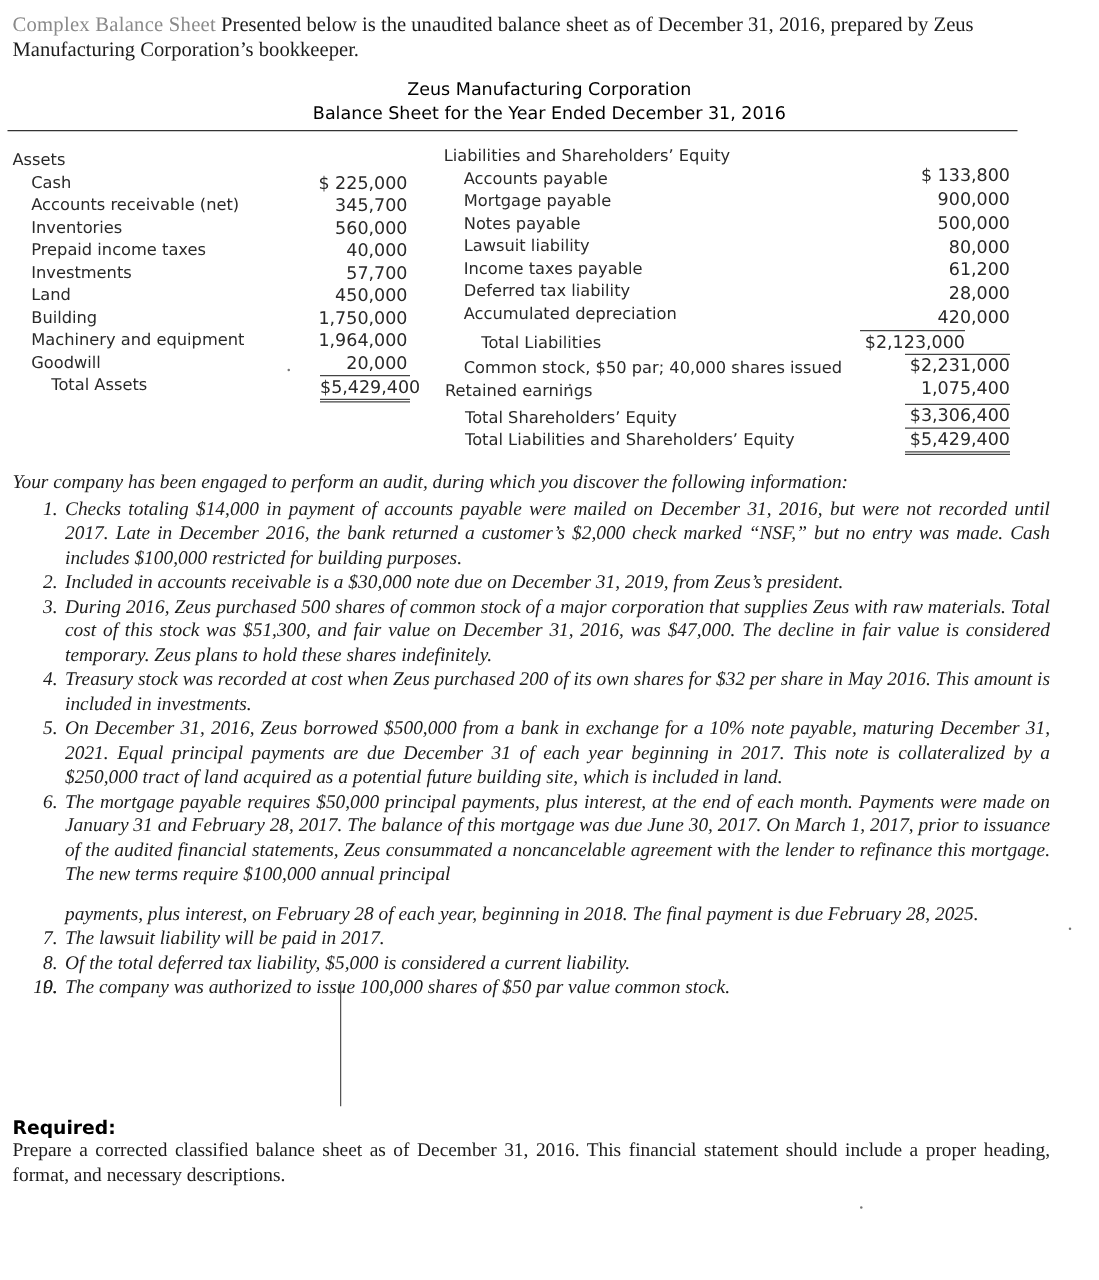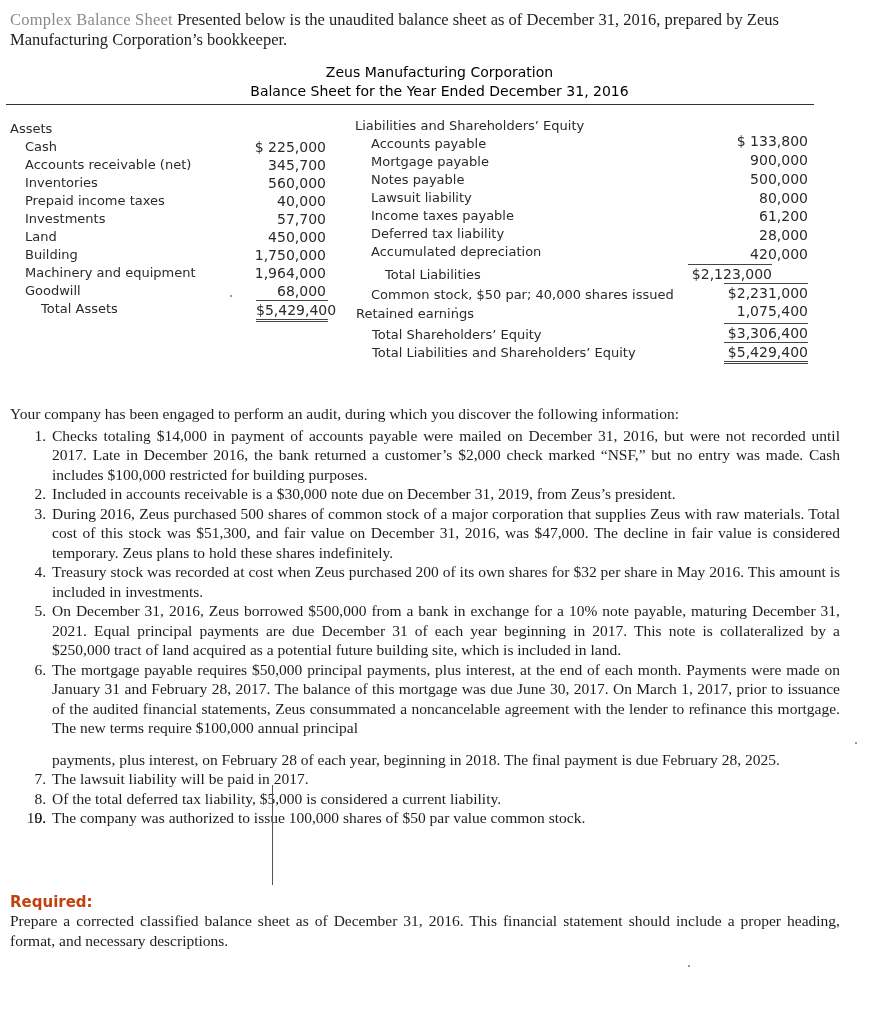--- a/index.html
+++ b/index.html
@@ -14,29 +14,29 @@
     .bs-title.t1 { top: 64px; }
     .bs-title.t2 { top: 83px; }
     .rule-top { position: absolute; left: 6px; top: 104px; width: 808px; height: 0; border-top: 1.5px solid #333; }
 
     .col { position: absolute; font-size: 13px; color: #2a2a2a; }
     .row { position: absolute; white-space: nowrap; height: 18px; line-height: 18px; }
     .amt { position: absolute; text-align: right; white-space: nowrap; height: 18px; line-height: 18px; font-size: 14px; color: #2a2a2a; }
     .ul-single { border-top: 1px solid #444; }
     .ul-double-bottom { border-bottom: 3px double #444; }
 
-    .audit { position: absolute; left: 10px; top: 404px; width: 830px; font-size: 15.5px; line-height: 19.5px; }
+    .audit { position: absolute; left: 10px; top: 376px; width: 830px; font-size: 15.5px; line-height: 19.5px; font-style: italic; }
     .audit .lead { margin: 0 0 2px 0; }
     .audit ol { margin: 0; padding: 0; list-style: none; }
     .audit li { position: relative; padding-left: 42px; margin: 0; text-align: justify; }
     .audit li .num { position: absolute; left: 10px; width: 26px; text-align: right; }
     .audit .spaced { margin-top: 12px; display: block; }
 
     .required { position: absolute; left: 10px; top: 893px; width: 830px; }
-    .required .head { font-size: 15px; font-weight: bold; color: #c2410c; }
+    .required .head { font-size: 15px; font-weight: bold; color: #000000; }
     .required .body { font-size: 15.5px; line-height: 20px; text-align: justify; }
 
     .speck { position: absolute; width: 2px; height: 2px; background: #777; border-radius: 1px; }
     .pen-line { position: absolute; width: 1px; background: #555; }
   </style>
 </head>
 <body>
 
 <div class="intro serif">
   <span class="label">Complex Balance Sheet</span><span> Presented below is the unaudited balance sheet as of December 31, 2016, prepared by Zeus Manufacturing Corporation’s bookkeeper.</span>
@@ -61,21 +61,21 @@
   <div class="row" style="left:41px;top:300px;">Total Assets</div>
 
   <div class="amt" style="left:230px;width:96px;top:138px;">$ 225,000</div>
   <div class="amt" style="left:230px;width:96px;top:156px;">345,700</div>
   <div class="amt" style="left:230px;width:96px;top:174px;">560,000</div>
   <div class="amt" style="left:230px;width:96px;top:192px;">40,000</div>
   <div class="amt" style="left:230px;width:96px;top:210px;">57,700</div>
   <div class="amt" style="left:230px;width:96px;top:228px;">450,000</div>
   <div class="amt" style="left:230px;width:96px;top:246px;">1,750,000</div>
   <div class="amt" style="left:230px;width:96px;top:264px;">1,964,000</div>
-  <div class="amt" style="left:230px;width:96px;top:282px;">68,000</div>
+  <div class="amt" style="left:230px;width:96px;top:282px;">20,000</div>
   <div class="amt ul-single ul-double-bottom" style="left:256px;width:72px;top:300px;">$5,429,400</div>
 </div>
 
 <div class="col sans" style="left:0;top:0;">
   <div class="row" style="left:355px;top:117px;">Liabilities and Shareholders’ Equity</div>
 
   <div class="row" style="left:371px;top:135px;">Accounts payable</div>
   <div class="row" style="left:371px;top:153px;">Mortgage payable</div>
   <div class="row" style="left:371px;top:171px;">Notes payable</div>
   <div class="row" style="left:371px;top:189px;">Lawsuit liability</div>

